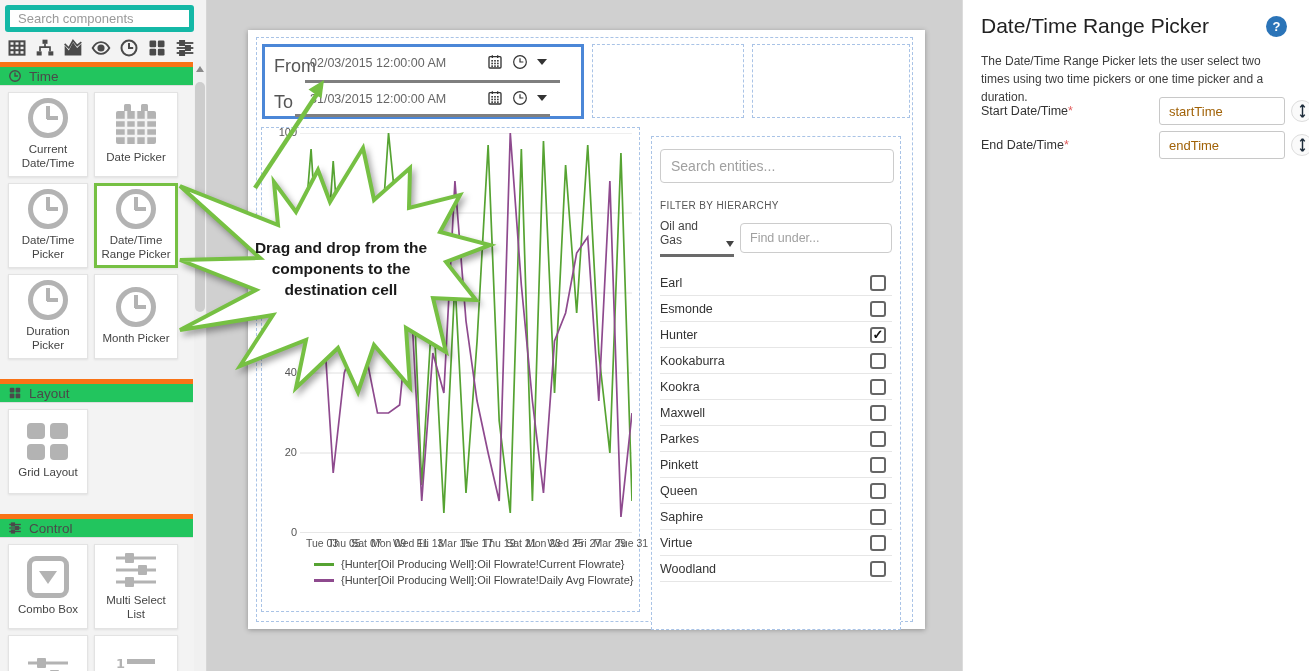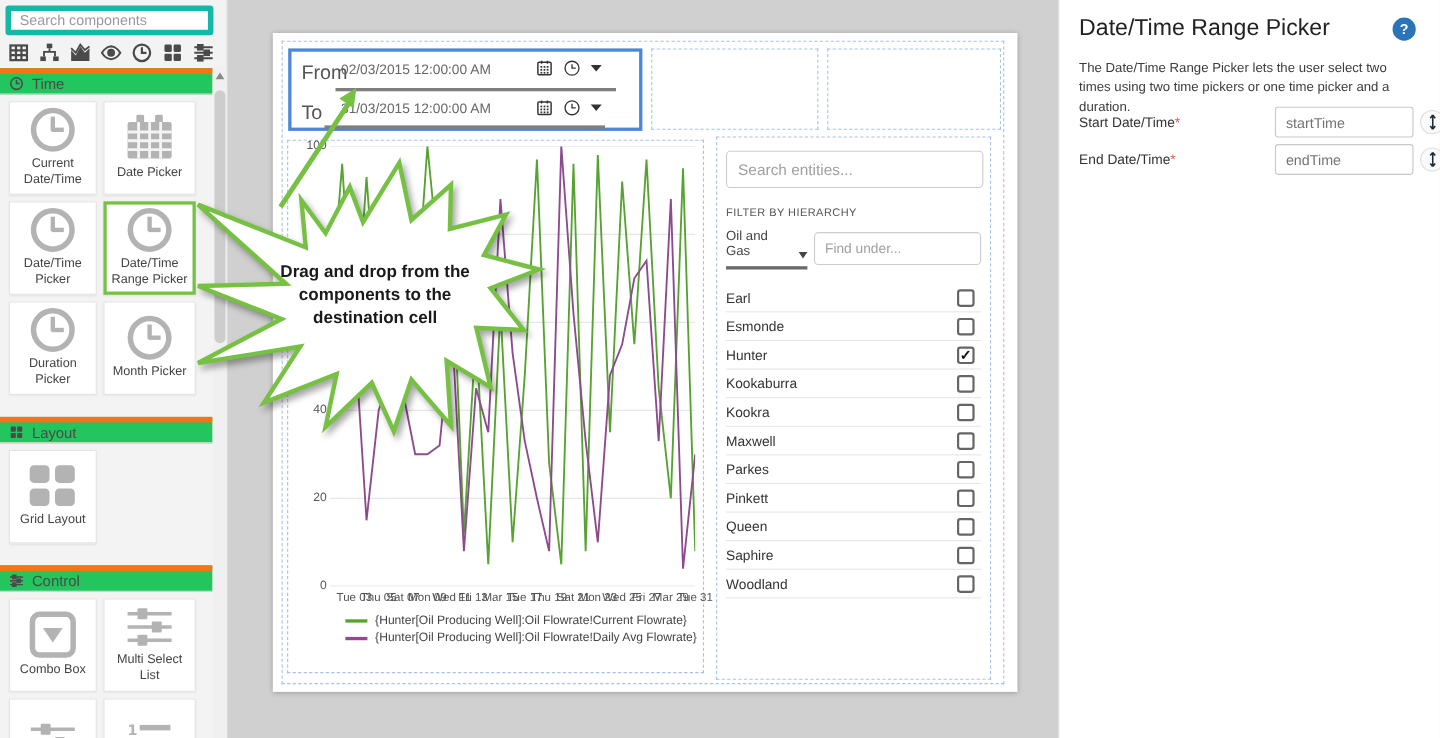--- a/index.html
+++ b/index.html
@@ -51,21 +51,21 @@
   .pk-label { position:absolute; left:9px; top:9px; font-size:18px; color:#555; }
   .pk-value { position:absolute; left:45px; top:9px; font-size:12.5px; color:#666; white-space:nowrap; }
   .pk-underline { position:absolute; left:40px; width:255px; height:3px; background:#7f7f7f; }
   .pk-icons { position:absolute; left:222px; top:7px; display:flex; align-items:center; gap:9px; color:#333; }
   .pk-icons svg { width:16px; height:16px; }
   .caret-down { width:0; height:0; border-left:5px solid transparent; border-right:5px solid transparent; border-top:6px solid #333; }
 
   #cell2 { left:344px; top:14px; width:152px; height:74px; }
   #cell3 { left:504px; top:14px; width:158px; height:74px; }
   #chart-cell { left:13px; top:97px; width:379px; height:485px; }
-  #entity-cell { left:403px; top:94px; width:250px; height:494px; padding:8px; }
+  #entity-cell { left:403px; top:106px; width:250px; height:494px; padding:8px; }
 
   
   .ylab { position:absolute; width:30px; text-align:right; font-size:11px; color:#555; }
   #plot { position:absolute; left:52px; top:103px; }
   .xtick { position:absolute; top:507px; transform:translateX(-50%); font-size:10.5px; color:#555; white-space:nowrap; }
   #legend { position:absolute; left:66px; top:528px; display:flex; flex-direction:column; gap:4px; }
   .legend-row { display:flex; align-items:center; gap:7px; }
   .legend-dash { width:20px; height:3px; flex:none; }
   .legend-text { font-size:11px; color:#444; white-space:nowrap; }
 
@@ -92,21 +92,21 @@
                border-left:1px solid #dcdcdc; z-index:5; }
   #insp-title { position:absolute; left:18px; top:14px; font-size:21px; color:#222; }
   #help-btn { position:absolute; left:303px; top:16px; width:21px; height:21px; border-radius:50%;
               background:#2b74b8; color:#fff; font-size:13px; font-weight:bold;
               display:flex; align-items:center; justify-content:center; cursor:pointer; }
   #insp-desc { position:absolute; left:18px; top:52px; width:305px; font-size:12px; color:#3c3c3c; line-height:1.5; }
   .insp-row { position:absolute; left:18px; width:320px; height:28px; }
   .insp-label { position:absolute; left:0; top:7px; font-size:12.5px; color:#333; }
   .req { color:#e15c5c; }
   .insp-input { position:absolute; left:178px; top:0; width:126px; height:28px; border:1px solid #c8c8c8;
-                border-radius:3px; padding:0 9px; font-size:13px; color:#737373; outline:none; }
+                border-radius:3px; padding:0 9px; font-size:13px; color:#a16207; outline:none; }
   .updown { position:absolute; left:310px; top:3px; width:22px; height:22px; border:1px solid #ddd; border-radius:50%;
             display:flex; align-items:center; justify-content:center; cursor:pointer; background:#fafafa; }
   .updown svg { width:9px; height:16px; }
 
   
   #starburst-wrap { position:absolute; left:178px; top:140px; width:320px; height:270px; z-index:40; pointer-events:none; }
   #starburst-wrap svg { filter:drop-shadow(3px 4px 3px rgba(0,0,0,.35)); }
   #callout-text { position:absolute; left:238px; top:238px; width:206px; text-align:center; z-index:41;
                   font-size:15.5px; font-weight:bold; color:#1a1a1a; line-height:1.35; pointer-events:none; }
   #arrow-wrap { position:absolute; left:240px; top:76px; width:100px; height:125px; z-index:41; pointer-events:none; }
@@ -479,20 +479,24 @@
           </div>
         <div class="ent-row">
             <span>Queen</span>
             <span class="ent-check"></span>
           </div>
         <div class="ent-row">
             <span>Saphire</span>
             <span class="ent-check"></span>
           </div>
         <div class="ent-row">
+            <span>Virtue</span>
+            <span class="ent-check"></span>
+          </div>
+        <div class="ent-row">
             <span>Woodland</span>
             <span class="ent-check"></span>
           </div>
       </div>
     </div>
   </div>
 </div>
 
 <div id="inspector">
   <div id="insp-title">Date/Time Range Picker</div>

